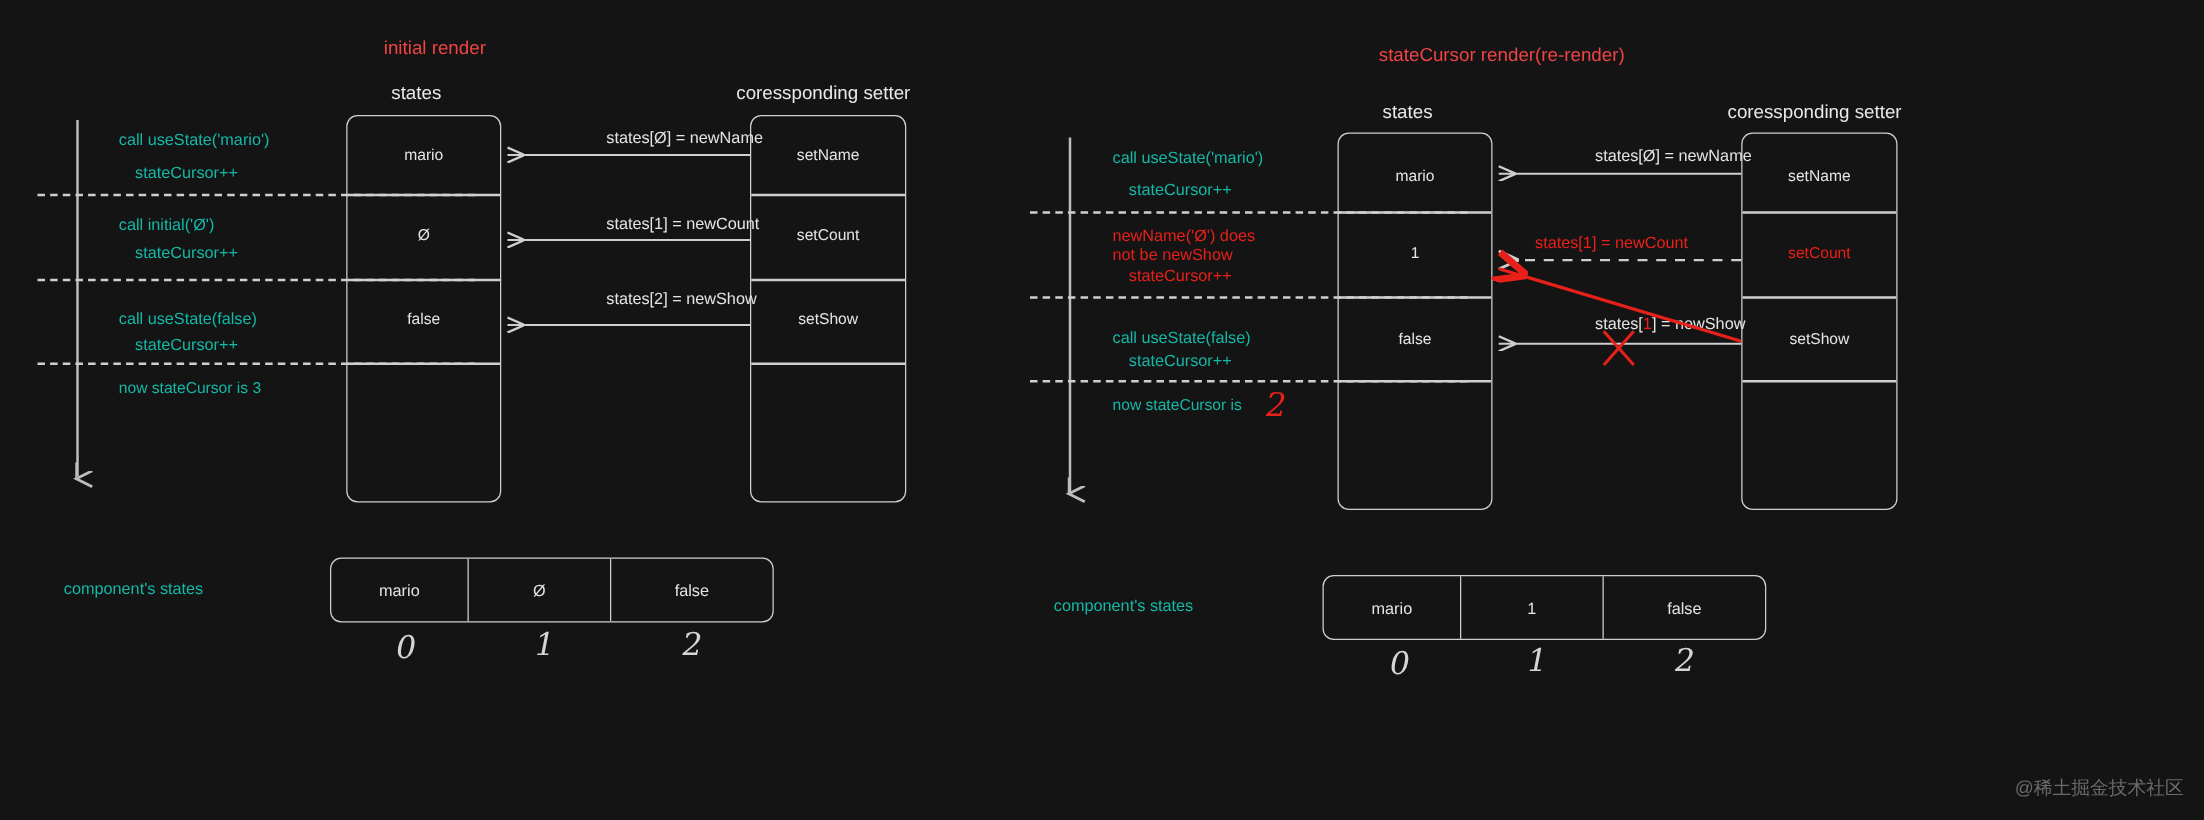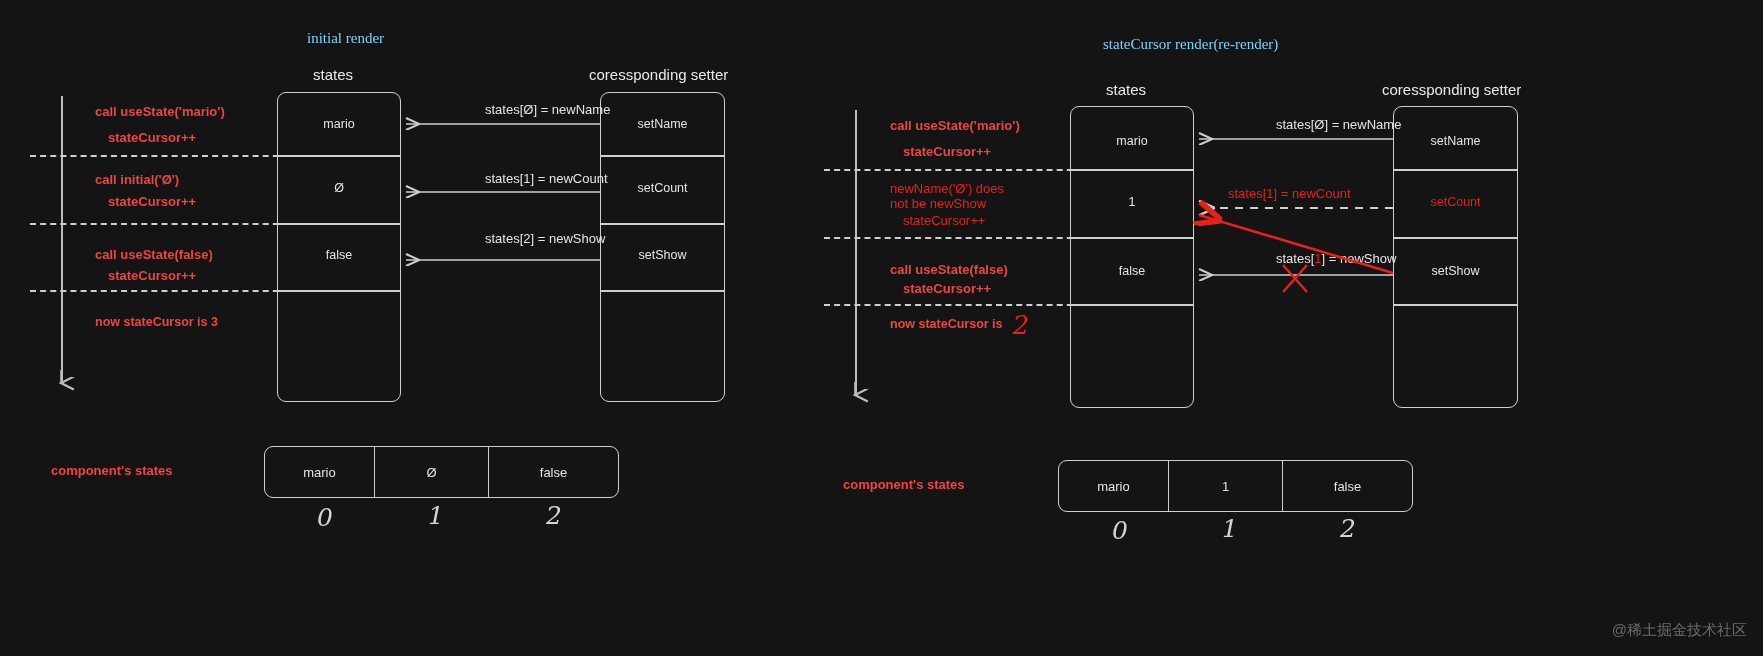--- a/index.html
+++ b/index.html
@@ -6,23 +6,23 @@
   body {
     width: 1763px; height: 656px;
     background: #141414;
     font-family: "Liberation Sans", sans-serif;
     color: #e8e8e8;
     overflow: hidden;
     position: relative;
   }
   #stage { position: absolute; inset: 0; }
   .abs { position: absolute; }
-  .ttl { font-size: 15px; color: #7dd3fc; white-space: nowrap; font-family: Liberation Serif, serif; }
+  .ttl { font-size: 15px; color: #ef4444; white-space: nowrap; }
   .hdr { font-size: 15px; color: #e9e9e9; white-space: nowrap; }
-  .lbl { font-size: 13px; color: #ef4444; white-space: nowrap; font-weight: bold; }
+  .lbl { font-size: 13px; color: #14b8a6; white-space: nowrap; }
   .lbl-red { font-size: 13px; color: #e8201a; white-space: nowrap; }
   .cell-txt { font-size: 12.5px; color: #e4e4e4; white-space: nowrap; }
   .cell-txt-red { font-size: 12.5px; color: #e8201a; white-space: nowrap; }
   .arrowlbl { font-size: 13px; color: #e4e4e4; white-space: nowrap; margin-left: 48px; }
   .arrowlbl-red { font-size: 13px; color: #e8201a; white-space: nowrap; }
   .box {
     border: 1.6px solid #cfcfcf;
     border-radius: 9px;
     background: transparent;
   }
@@ -93,21 +93,21 @@
 
   <div class="lbl abs" style="left:95px; top:104px;">call useState('mario')</div>
   <div class="lbl abs" style="left:108px; top:130px;">stateCursor++</div>
 
   <div class="lbl abs" style="left:95px; top:172px;">call initial('Ø')</div>
   <div class="lbl abs" style="left:108px; top:194px;">stateCursor++</div>
 
   <div class="lbl abs" style="left:95px; top:247px;">call useState(false)</div>
   <div class="lbl abs" style="left:108px; top:268px;">stateCursor++</div>
 
-  <div class="lbl abs" style="left:95px; top:315px; font-size:12.5px;text-align:right;">now stateCursor is 3</div>
+  <div class="lbl abs" style="left:95px; top:303px; font-size:12.5px;text-align:right;">now stateCursor is 3</div>
 
   <div class="box abs" style="left:277px; top:92px; width:124px; height:310px;">
     <div class="divider" style="top:62px;"></div>
     <div class="divider" style="top:130px;"></div>
     <div class="divider" style="top:197px;"></div>
     <div class="cellcenter cell-txt" style="top:24px;">mario</div>
     <div class="cellcenter cell-txt" style="top:88px;">Ø</div>
     <div class="cellcenter cell-txt" style="top:155px;">false</div>
     <div class="cellcenter cell-txt" style="top:245px;"></div>
   </div>

